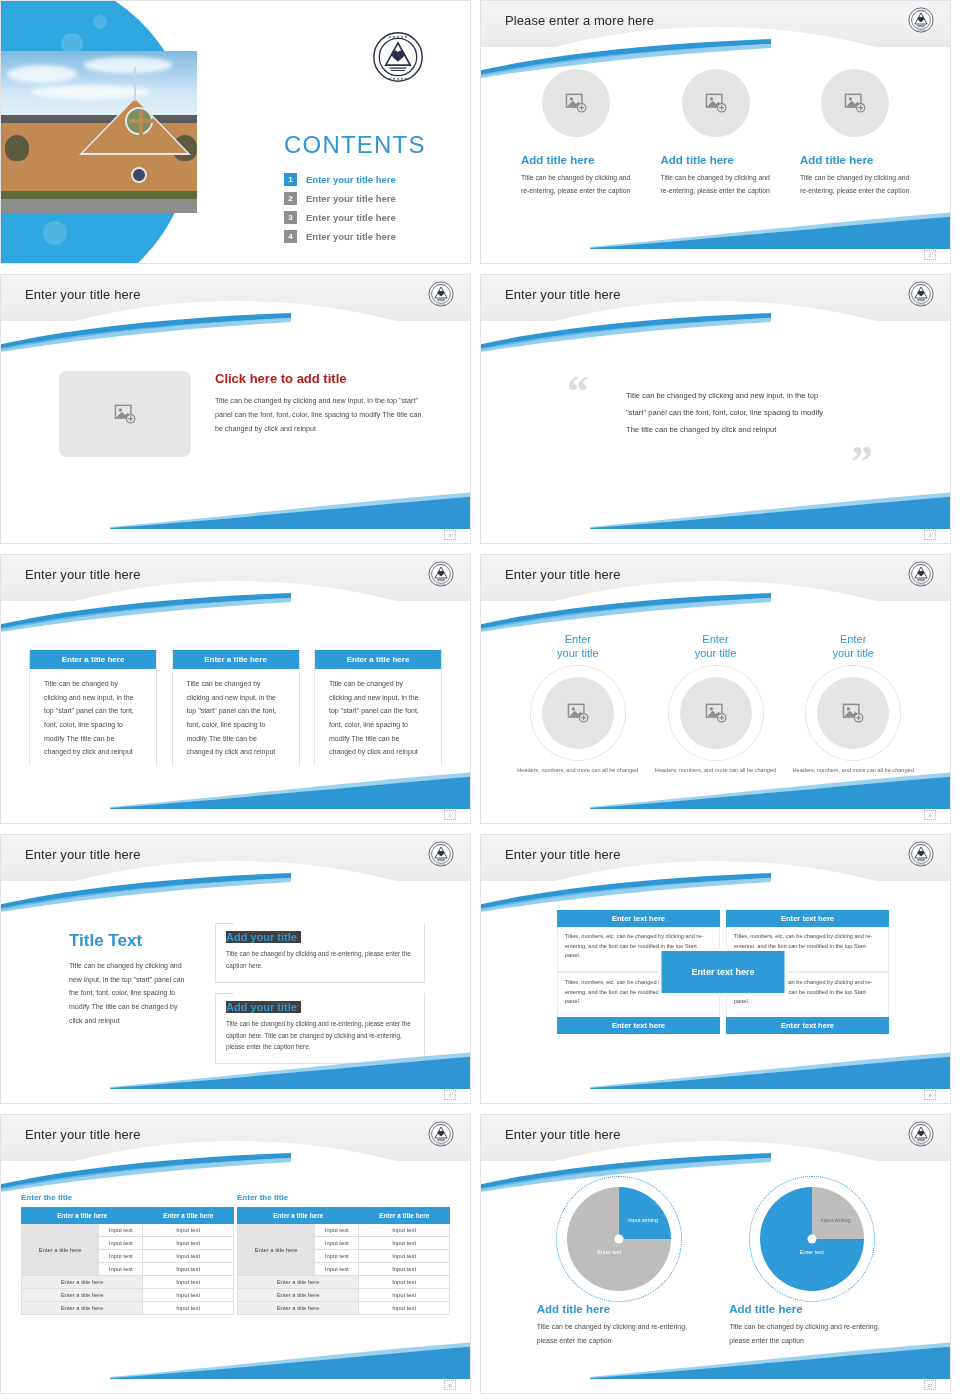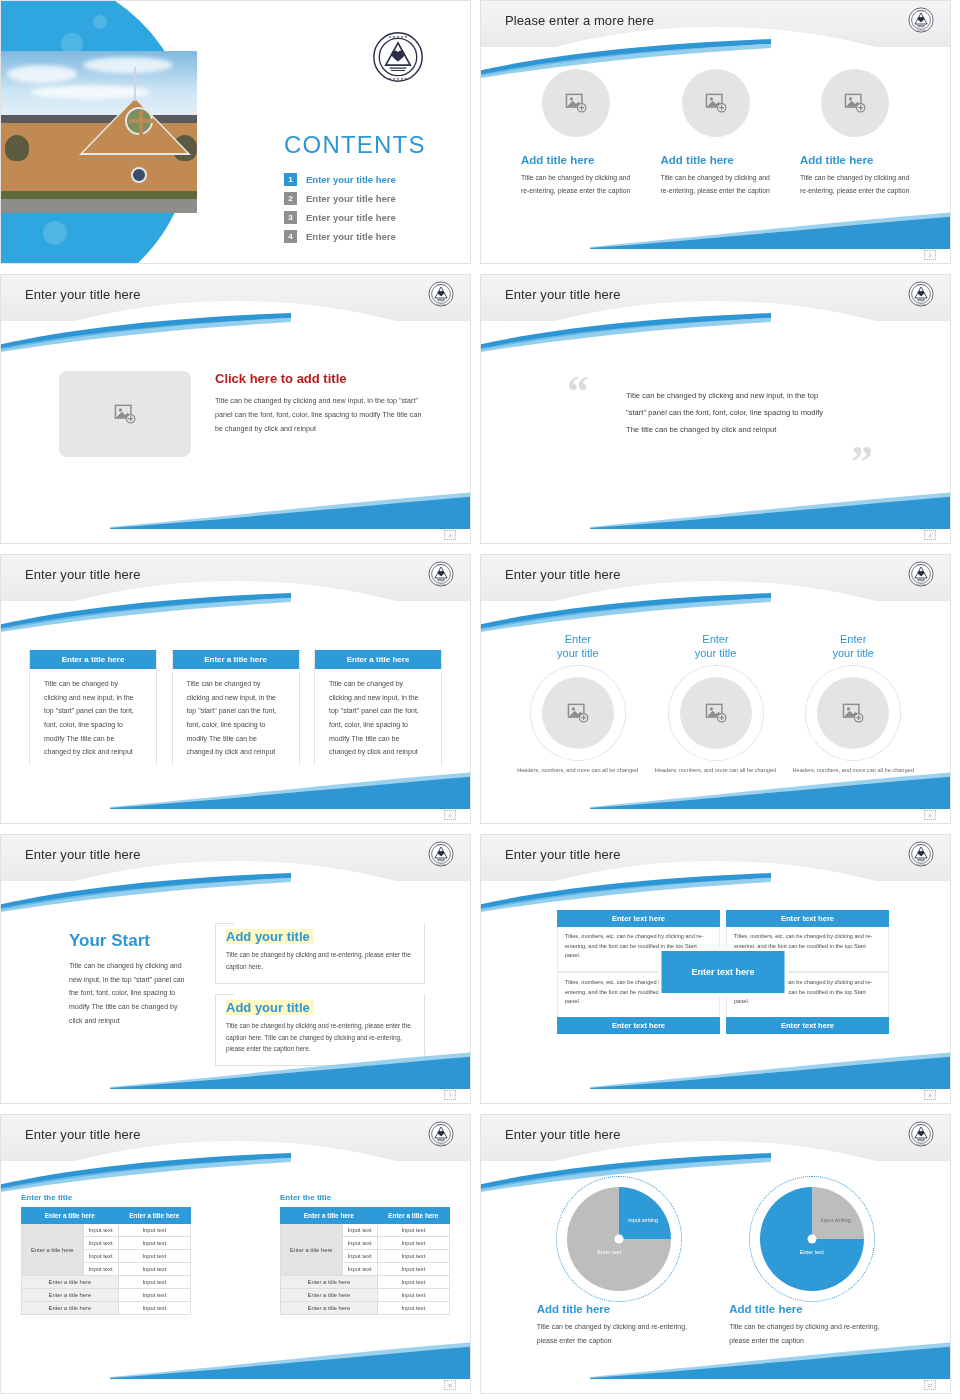--- a/index.html
+++ b/index.html
@@ -168,40 +168,40 @@
   .circ-in{ width:72px; height:72px; border-radius:50%; background:#e4e4e4; display:flex; align-items:center; justify-content:center; }
   .circ-cap{ font-size:5.6px; color:#6a6a6a; line-height:1.8; margin-top:4px; }
 
   
   .s7-left{ position:absolute; left:68px; top:96px; width:118px; }
   .s7-big{ color:#2f96d4; font-size:17px; font-weight:bold; margin-bottom:8px; }
   .s7-body{ font-size:7px; color:#4a4a4a; line-height:1.95; }
   .s7-right{ position:absolute; left:214px; top:88px; width:210px; }
   .s7-box{ border:1px solid #e0e0e0; border-top:none; padding:4px 10px 10px; position:relative; margin-bottom:10px; }
   .s7-box::before{ content:""; position:absolute; left:0; top:0; width:18px; height:1px; background:#e0e0e0; }
-  .s7-box-h{ color:#2f96d4; font-size:13px; font-weight:bold; margin:-6px 0 5px; background:#fef9c3; display:inline-block; padding-right:4px; }
+  .s7-box-h{ color:#2f96d4; font-size:11px; font-weight:bold; margin:-6px 0 5px; background:#404040; display:inline-block; padding-right:4px; }
   .s7-box-b{ font-size:6.4px; color:#4a4a4a; line-height:1.85; }
 
   
   .mtx{ position:absolute; left:76px; top:75px; width:332px; }
   .mtx-row{ display:flex; gap:6px; }
   .mtx-cell{ width:163px; }
   .mtx-h{ background:#2f9ad8; color:#fff; font-size:7.6px; font-weight:bold; text-align:center; padding:4px 0; }
   .mtx-b{ border:1px solid #eaeaea; border-top:none; font-size:5.6px; color:#4a4a4a; line-height:1.7; padding:5px 7px; height:45px; }
   .mtx-b.bot{ border:1px solid #eaeaea; border-bottom:none; }
   .mtx-center{
     position:absolute; left:50%; top:50%; transform:translate(-50%,-50%);
     width:123px; height:42px; background:#2f9ad8; color:#fff;
     font-size:9px; font-weight:bold; display:flex; align-items:center; justify-content:center;
     box-shadow:0 0 0 3px #fff;
   }
 
   
   .tbls{ position:absolute; left:20px; right:20px; top:78px; display:flex; justify-content:space-between; }
-  .tblwrap{ width:170px; }
+  .tblwrap{ width:213px; }
   .tbl-cap{ color:#2f96d4; font-size:8px; font-weight:bold; margin-bottom:5px; }
   table{ border-collapse:collapse; width:100%; }
   th{ background:#2f9ad8; color:#fff; font-size:6.4px; font-weight:bold; padding:4px 0; border:1px solid #2f9ad8; }
   td{ font-size:5.8px; color:#4a4a4a; text-align:center; padding:3px 0; border:1px solid #dedede; }
   td.gray{ background:#e3e3e3; }
   td.lgray{ background:#efefef; }
 
   
   .pies{ position:absolute; left:42px; right:42px; top:66px; display:flex; justify-content:space-around; }
   .pie-col{ width:165px; }
@@ -491,21 +491,21 @@
     <div class="hdr"></div>
     <div class="hdr-title">Enter your title here</div>
     <svg class="seal">
         <use href="#ico-seal"></use>
       </svg>
     <svg class="swoosh-tl">
         <use href="#sw-tl"></use>
       </svg>
 
     <div class="s7-left">
-      <div class="s7-big">Your Start</div>
+      <div class="s7-big">Title Text</div>
       <div class="s7-body">Title can be changed by clicking and new input, in the top "start" panel can the font, font, color, line spacing to modify The title can be changed by click and reinput</div>
     </div>
     <div class="s7-right">
       <div class="s7-box">
         <div class="s7-box-h">Add your title</div>
         <div class="s7-box-b">Title can be changed by clicking and re-entering, please enter the caption here.</div>
       </div>
       <div class="s7-box">
         <div class="s7-box-h">Add your title</div>
         <div class="s7-box-b">Title can be changed by clicking and re-entering, please enter the caption here. Title can be changed by clicking and re-entering, please enter the caption here.</div>

